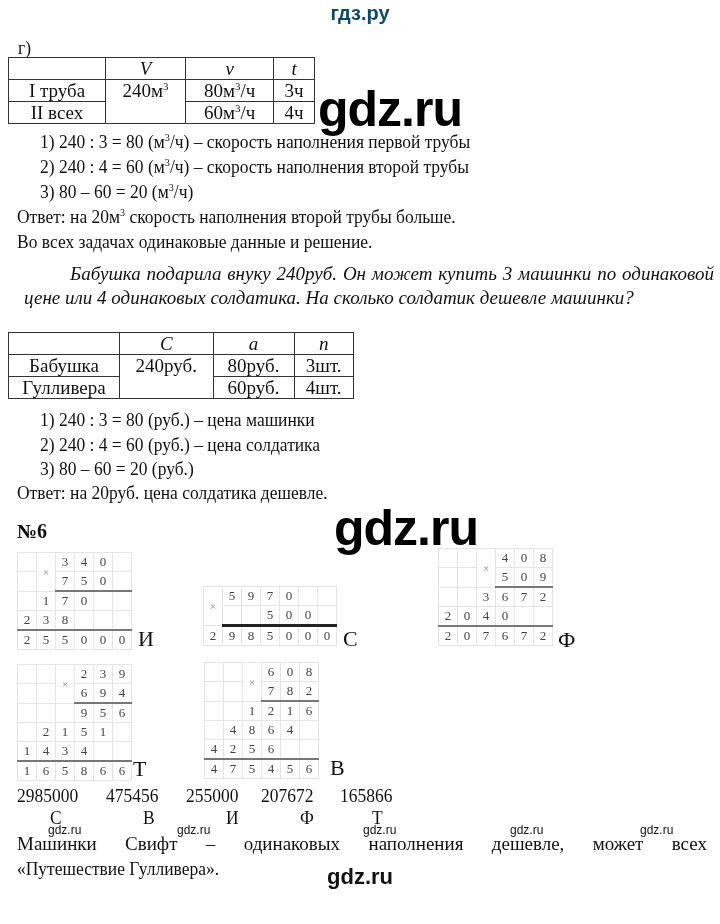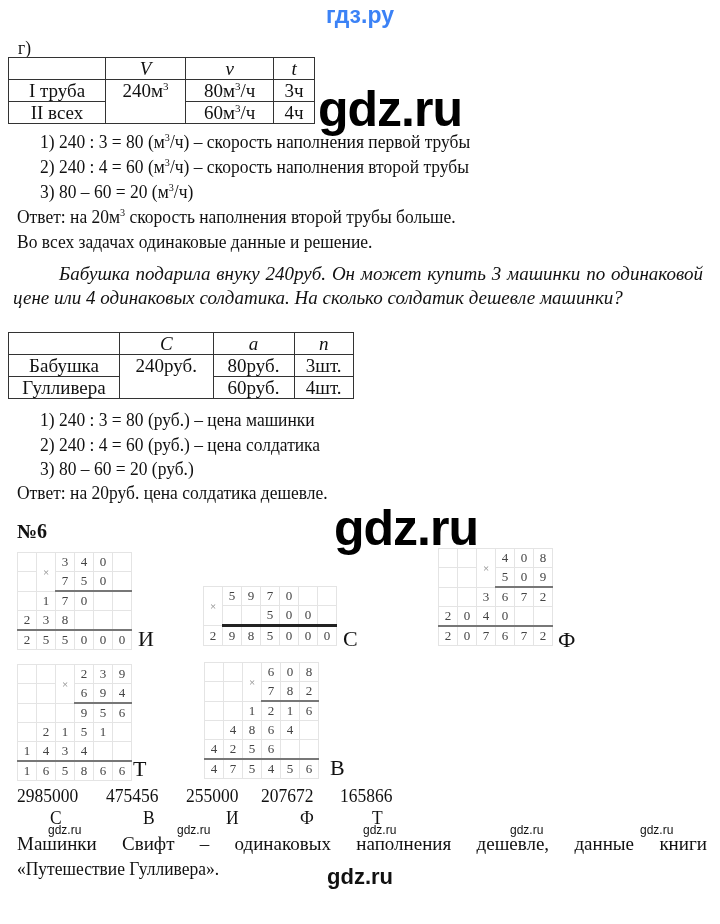--- a/index.html
+++ b/index.html
@@ -1,20 +1,20 @@
 <!DOCTYPE html>
 <html><head>
 <meta charset="utf-8">
 <style>
   html, body { margin: 0; padding: 0; background: #ffffff; }
   body { width: 720px; height: 924px; position: relative; overflow: hidden;
          font-family: "Liberation Serif", serif; color: #111; }
   .abs { position: absolute; }
   .wm-top { left: 0; width: 720px; top: 2px; text-align: center;
-            font-family: "Liberation Sans", sans-serif; font-weight: bold; font-size: 23px; color: #3b82f6; }
+            font-family: "Liberation Sans", sans-serif; font-weight: bold; font-size: 20px; color: #0c4a6e; }
   .wm-big { font-family: "Liberation Sans", sans-serif; font-weight: bold; font-size: 50px; color: #000; letter-spacing: -1px; line-height: 1; }
   .wm-small { font-family: "Liberation Sans", sans-serif; font-size: 12px; color: #111; line-height: 1; }
   .wm-bottom { left: 0; width: 720px; top: 864px; text-align: center;
                font-family: "Liberation Sans", sans-serif; font-weight: bold; font-size: 22px; color: #111; }
   .txt { font-size: 19px; line-height: 24px; white-space: nowrap; transform: scaleX(0.92); transform-origin: left top; }
   .just { font-size: 19px; line-height: 24px; font-style: italic; text-align: justify; text-align-last: left; }
   table.dt { border-collapse: collapse; font-size: 19px; }
   table.dt td { border: 1.5px solid #333; text-align: center; padding: 0 4px; height: 21px; line-height: 21px; white-space: nowrap; }
   table.dt td.hd { font-style: italic; }
   sup { font-size: 11px; line-height: 0; vertical-align: 7px; }
@@ -56,21 +56,21 @@
   </table>
 
 <div class="abs wm-big" style="left:318px; top:84px;">gdz.ru</div>
 
 <div class="abs txt" style="left:40px; top:130px;"><span>1) 240 : 3 = 80 (м</span><sup>3</sup><span>/ч) – скорость наполнения первой трубы</span></div>
 <div class="abs txt" style="left:40px; top:155px;"><span>2) 240 : 4 = 60 (м</span><sup>3</sup><span>/ч) – скорость наполнения второй трубы</span></div>
 <div class="abs txt" style="left:40px; top:180px;"><span>3) 80 – 60 = 20 (м</span><sup>3</sup><span>/ч)</span></div>
 <div class="abs txt" style="left:17px; top:205px;"><span>Ответ: на 20м</span><sup>3</sup><span> скорость наполнения второй трубы больше.</span></div>
 <div class="abs txt" style="left:17px; top:230px;">Во всех задачах одинаковые данные и решение.</div>
 
-<div class="abs just" style="left:13px; top:262px; width:690px; text-indent:46px;font-style:italic;">Бабушка подарила внуку 240руб. Он может купить 3 машинки по одинаковой цене или 4 одинаковых солдатика. На сколько солдатик дешевле машинки?</div>
+<div class="abs just" style="left:24px; top:262px; width:690px; text-indent:46px;font-style:italic;">Бабушка подарила внуку 240руб. Он может купить 3 машинки по одинаковой цене или 4 одинаковых солдатика. На сколько солдатик дешевле машинки?</div>
 
 <table class="abs dt" style="left:8px; top:332px; width:346px;">
   <tbody>
       <tr>
     <td style="width:102px"></td>
     <td class="hd">C</td>
     <td class="hd">a</td>
     <td class="hd">n</td>
   </tr>
   <tr>
@@ -341,18 +341,18 @@
 <div class="abs wm-small" style="left:510px; top:824px;">gdz.ru</div>
 <div class="abs wm-small" style="left:640px; top:824px;">gdz.ru</div>
 
 <div class="abs" style="left:17px; top:832px; width:690px; display:flex; justify-content:space-between; font-size:19px; line-height:24px;">
   <span>Машинки</span>
   <span>Свифт</span>
   <span>–</span>
   <span>одинаковых</span>
   <span>наполнения</span>
   <span>дешевле,</span>
-  <span>данные</span>
-  <span>книги</span>
+  <span>может</span>
+  <span>всех</span>
 </div>
 <div class="abs txt" style="left:17px; top:857px;">«Путешествие Гулливера».</div>
 
 <div class="abs wm-bottom">gdz.ru</div>
 
 </body></html>

